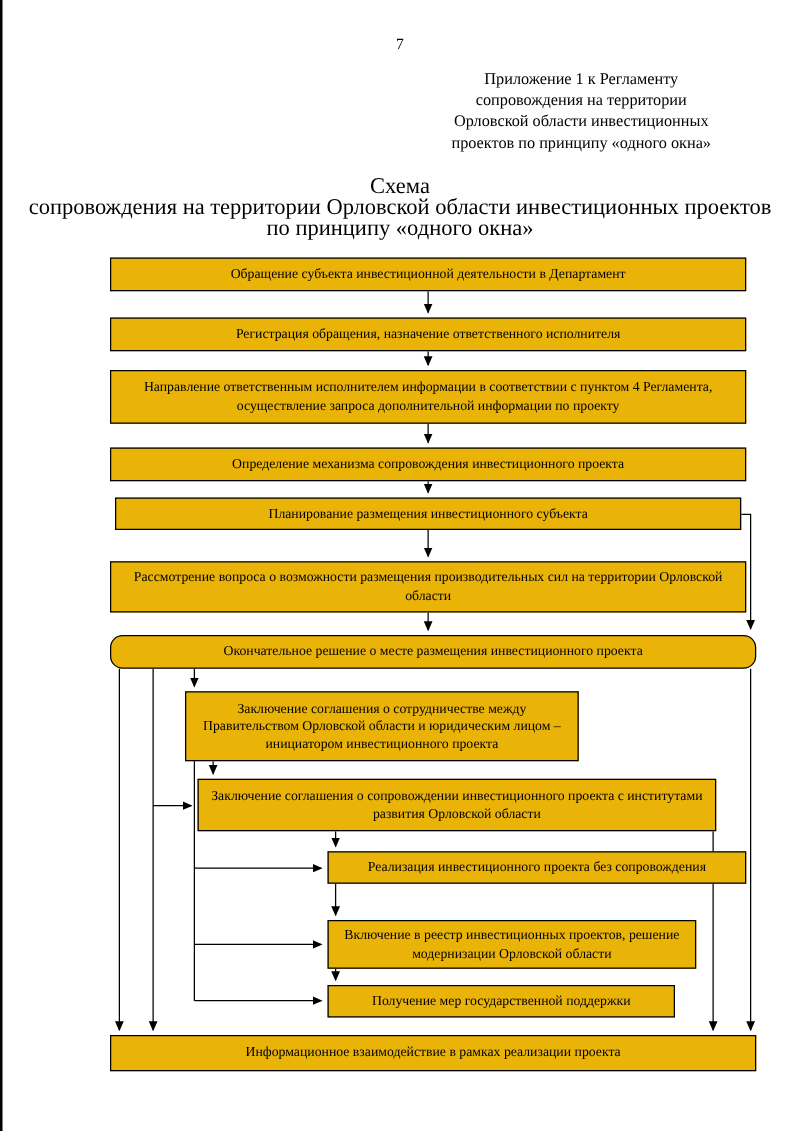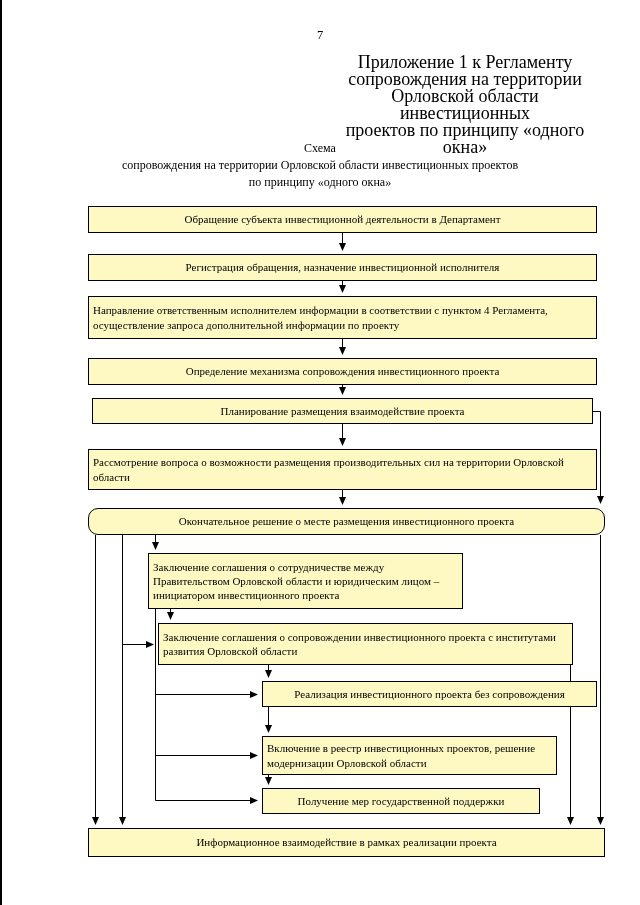--- a/index.html
+++ b/index.html
@@ -15,35 +15,35 @@
   .edge-line {
     position:absolute; left:0; top:0; width:2px; height:905px;
     background:#000;
   }
   .page-number {
     position:absolute; top:28px; left:0; width:100%;
     text-align:center; font-size:12.5px;
   }
   .appendix {
     position:absolute; top:54px; left:330px; width:270px;
-    text-align:center; font-size:18px; line-height:17px;
+    text-align:center; font-size:13px; line-height:17px;
   }
   .doc-title {
     position:absolute; top:140px; left:0; width:100%;
-    text-align:center; font-size:12px; line-height:17px;
+    text-align:center; font-size:18px; line-height:17px;
   }
   .connectors {
     position:absolute; left:0; top:0; z-index:1;
   }
   .box {
     position:absolute; z-index:2;
-    border:1px solid #000; background:#fef9c3;
+    border:1px solid #000; background:#eab308;
     box-sizing:border-box;
     display:flex; align-items:center; justify-content:center;
-    text-align:left;
+    text-align:center;
     font-size:11px; line-height:1.28;
     padding:2px 4px;
   }
 </style>
 </head>
 <body>
 
 <div class="page">
 
   <div class="edge-line"></div>
@@ -100,27 +100,27 @@
 
       <line x1="122.5" y1="644.5" x2="153" y2="644.5" marker-end="url(#ah)"></line>
       <line x1="155.5" y1="694.5" x2="257" y2="694.5" marker-end="url(#ah)"></line>
       <line x1="155.5" y1="755.5" x2="257" y2="755.5" marker-end="url(#ah)"></line>
       <line x1="155.5" y1="800.5" x2="257" y2="800.5" marker-end="url(#ah)"></line>
     </g>
   </svg>
 
   <div class="box" style="left:88px; top:206px; width:509px; height:27px;">Обращение субъекта инвестиционной деятельности в Департамент</div>
 
-  <div class="box" style="left:88px; top:254px; width:509px; height:27px;">Регистрация обращения, назначение инвестиционной исполнителя</div>
+  <div class="box" style="left:88px; top:254px; width:509px; height:27px;">Регистрация обращения, назначение ответственного исполнителя</div>
 
   <div class="box" style="left:88px; top:296px; width:509px; height:43px;">Направление ответственным исполнителем информации в соответствии с пунктом 4 Регламента, осуществление запроса дополнительной информации по проекту</div>
 
   <div class="box" style="left:88px; top:358px; width:509px; height:27px;">Определение механизма сопровождения инвестиционного проекта</div>
 
-  <div class="box" style="left:92px; top:398px; width:501px; height:26px;">Планирование размещения взаимодействие проекта</div>
+  <div class="box" style="left:92px; top:398px; width:501px; height:26px;">Планирование размещения инвестиционного субъекта</div>
 
   <div class="box" style="left:88px; top:449px; width:509px; height:41px;">Рассмотрение вопроса о возможности размещения производительных сил на территории Орловской области</div>
 
   <div class="box" style="left:88px; top:508px; width:517px; height:27px;border-radius:10px;">Окончательное решение о месте размещения инвестиционного проекта</div>
 
   <div class="box" style="left:148px; top:553px; width:315px; height:56px;">Заключение соглашения о сотрудничестве между Правительством Орловской области и юридическим лицом – инициатором инвестиционного проекта</div>
 
   <div class="box" style="left:158px; top:623px; width:415px; height:42px;">Заключение соглашения о сопровождении инвестиционного проекта с институтами развития Орловской области</div>
 
   <div class="box" style="left:262px; top:681px; width:335px; height:26px;">Реализация инвестиционного проекта без сопровождения</div>

